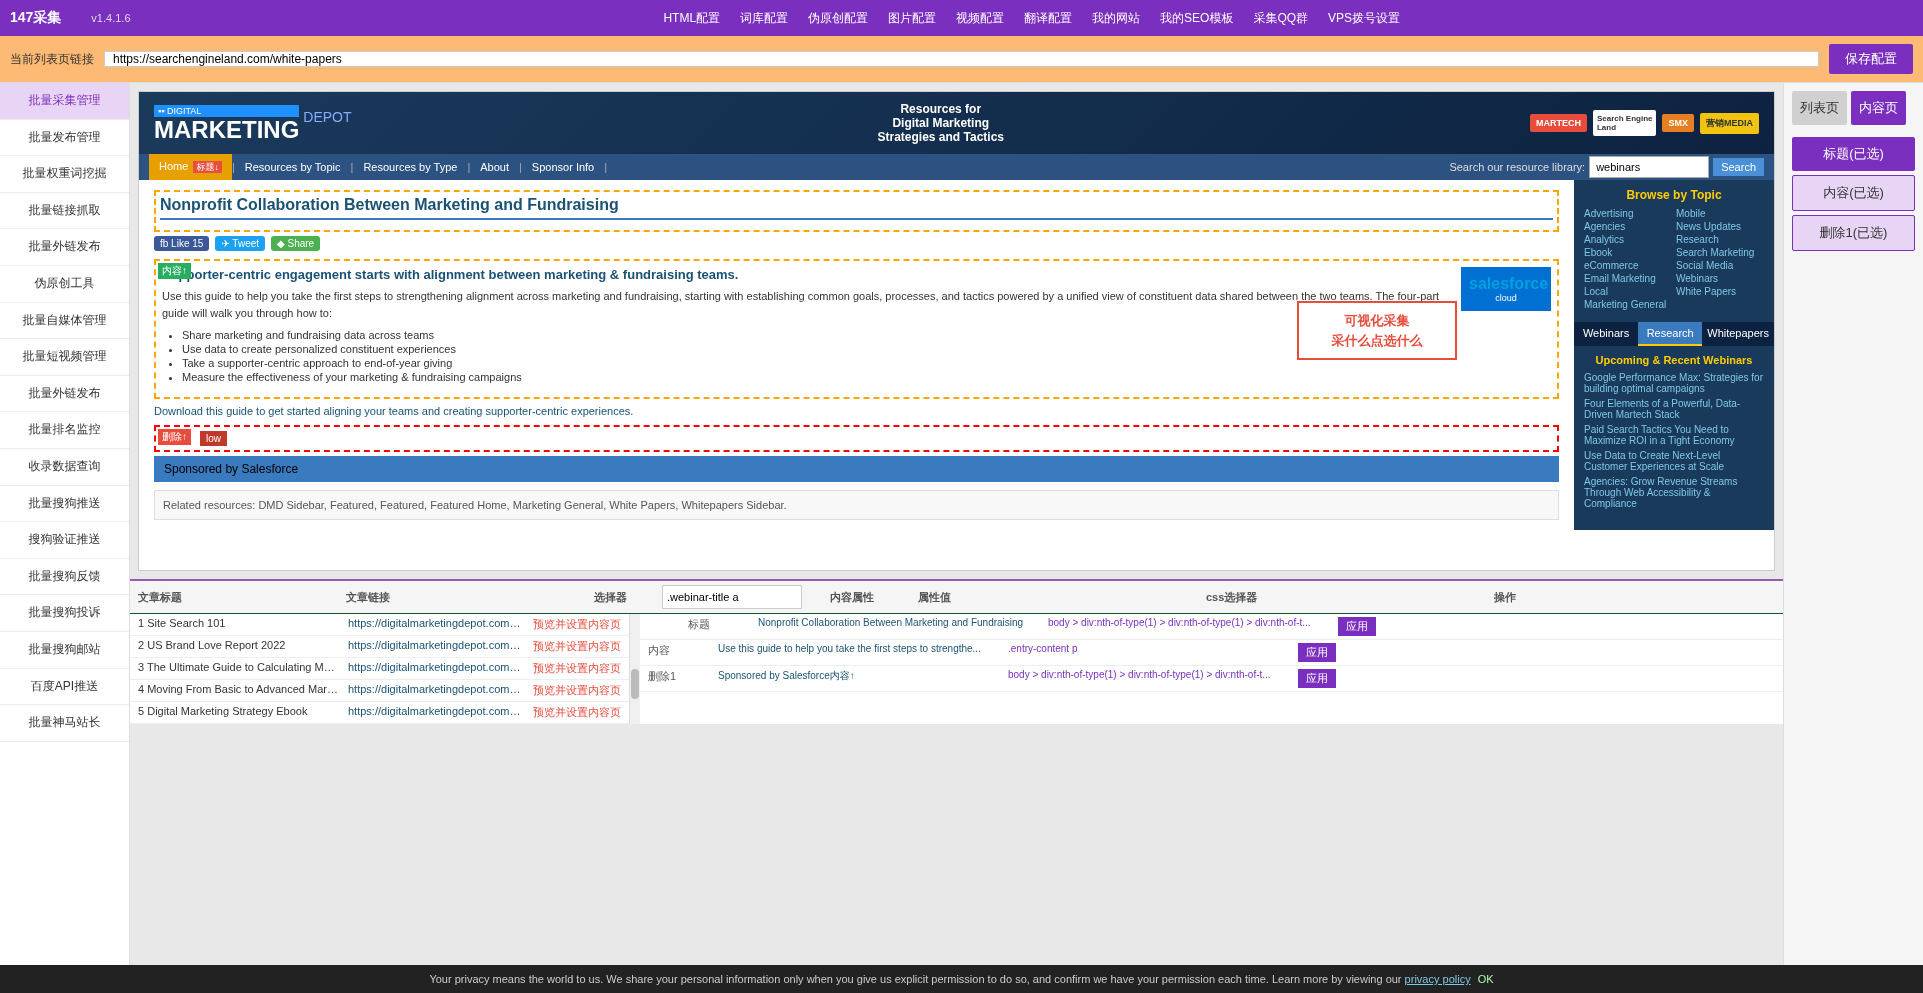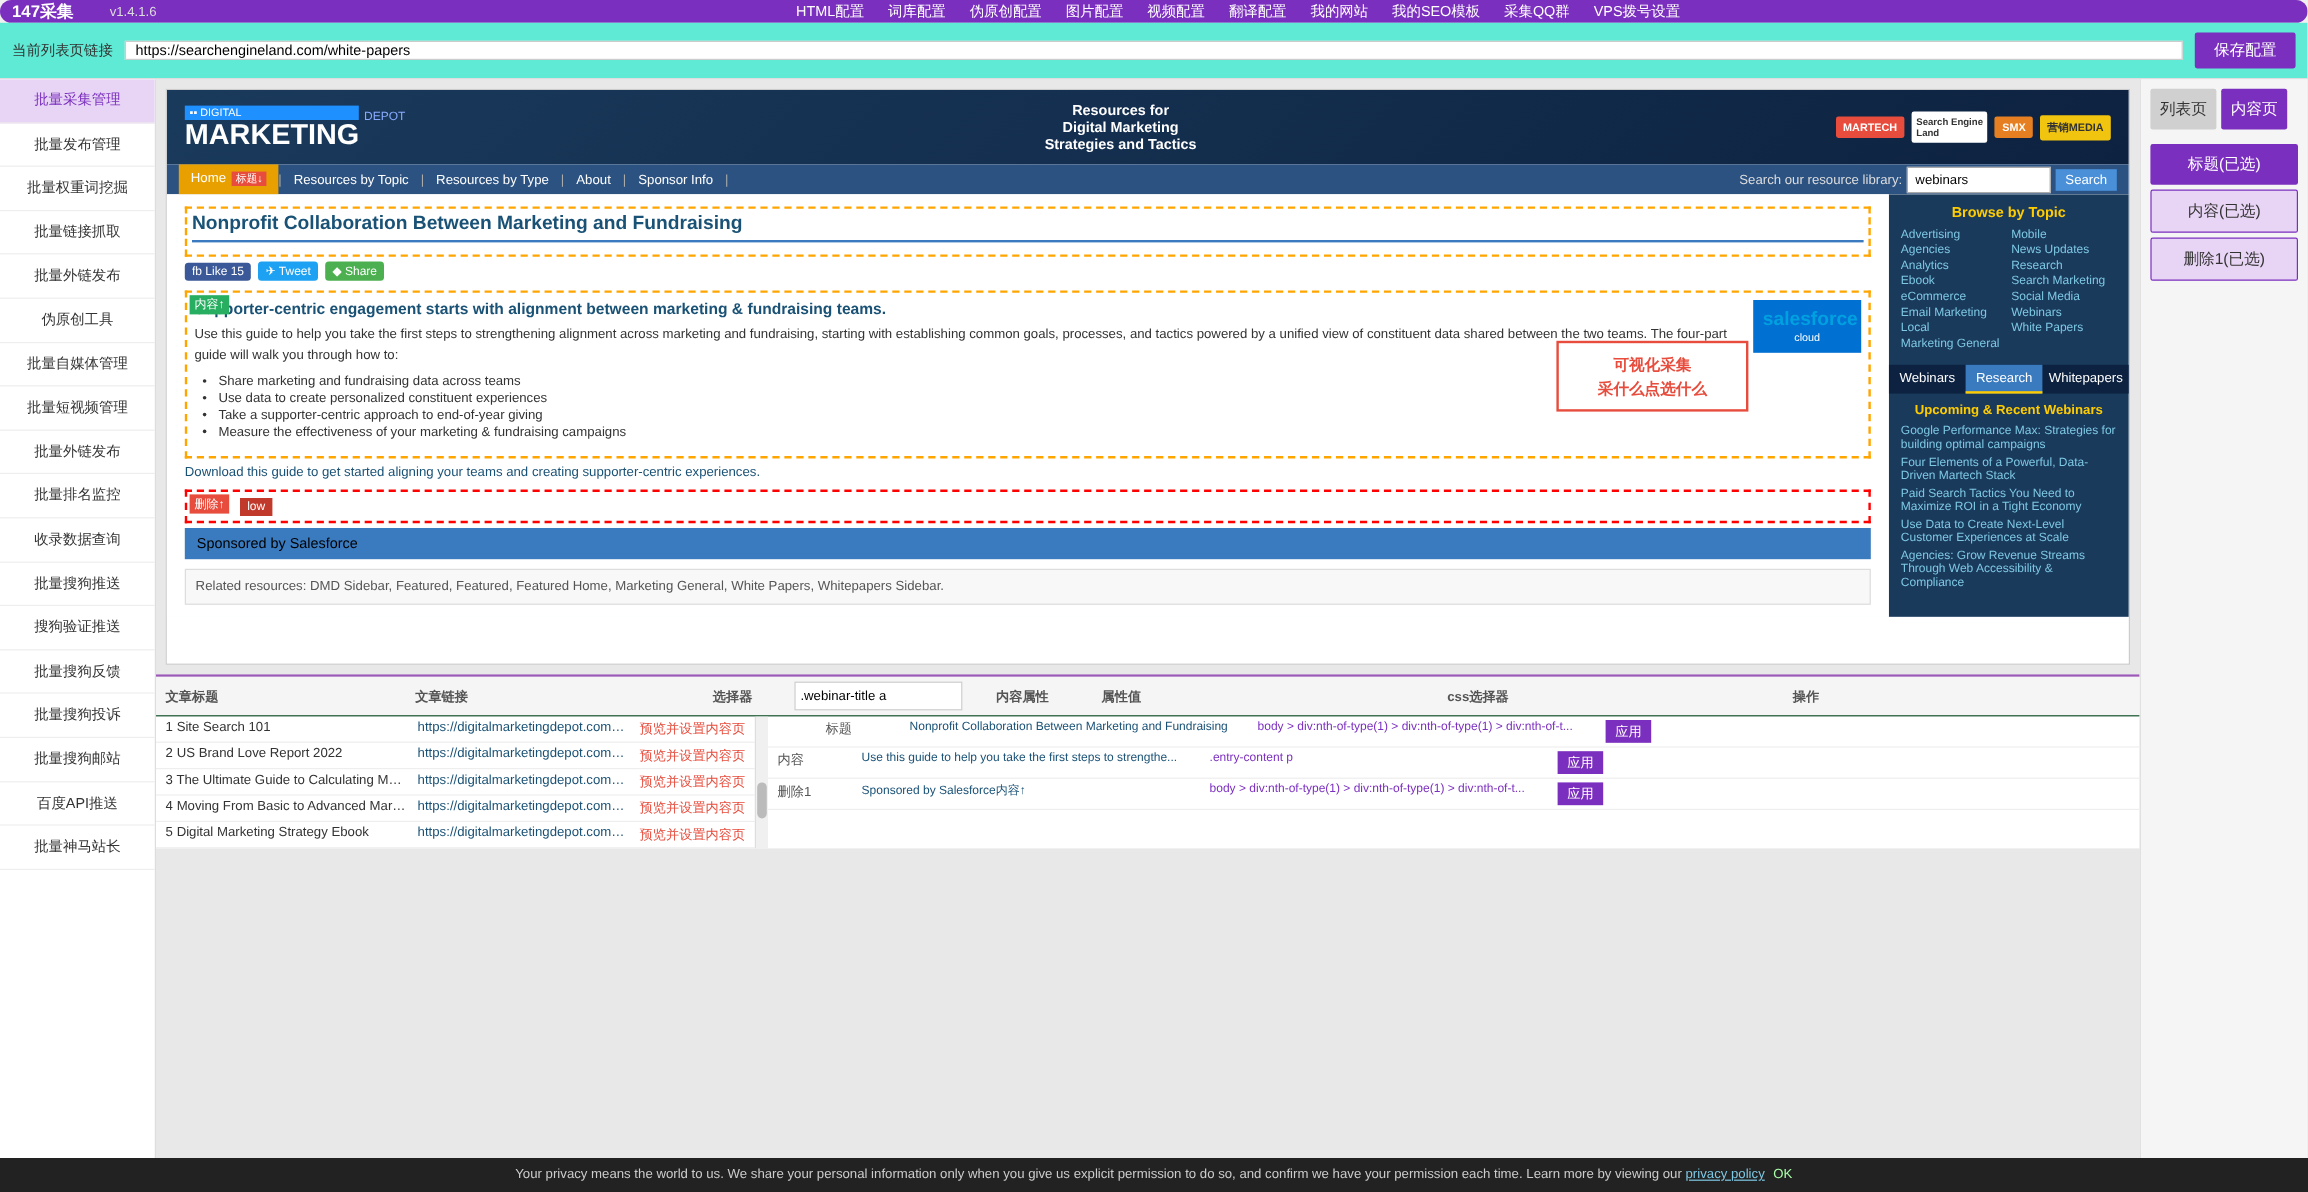--- a/index.html
+++ b/index.html
@@ -4,23 +4,22 @@
   <style>
     * { box-sizing: border-box; margin: 0; padding: 0; }
     body { font-family: Arial, sans-serif; font-size: 12px; background: #f0f0f0; overflow-x: hidden; }
 
     
     .top-nav {
       background: #7b2fbe;
       display: flex;
       align-items: center;
       padding: 0 10px;
-      height: 19px;
-      color: white;
-      border-radius: 17px;
+      height: 36px;
+      color: white;
     }
     .top-nav .logo {
       font-size: 14px;
       font-weight: bold;
       color: white;
       margin-right: 30px;
       white-space: nowrap;
     }
     .top-nav .nav-items {
       display: flex;
@@ -33,21 +32,21 @@
       font-size: 12px;
       cursor: pointer;
       white-space: nowrap;
     }
 
     
     .url-bar-row {
       display: flex;
       align-items: center;
       padding: 8px 10px;
-      background: #5eead4;
+      background: #fdba74;
       border-bottom: 1px solid #ddd;
       gap: 10px;
     }
     .url-label {
       font-size: 12px;
       color: #333;
       white-space: nowrap;
     }
     .url-input {
       flex: 1;
@@ -482,21 +481,21 @@
 
     <div class="webpage-container">
 
       <div class="dmd-header">
         <div class="dmd-logo-area">
           <div style="display:flex;align-items:flex-end;gap:4px;">
             <div>
               <div style="background:#1e90ff;color:white;font-size:9px;padding:1px 4px;margin-bottom:1px;">▪▪ DIGITAL</div>
               <div style="color:white;font-size:24px;font-weight:900;line-height:1;">MARKETING</div>
             </div>
-            <div style="color:#88aaff;font-size:10px;align-self:flex-start;margin-top:4px;">DEPOT</div>
+            <div style="color:#88aaff;font-size:14px;align-self:flex-start;margin-top:4px;">DEPOT</div>
           </div>
         </div>
         <div style="flex:1;text-align:center;">
           <div style="color:white;font-size:12px;font-weight:bold;">
             <span>Resources for</span><br>
             <span>Digital Marketing</span><br>
             <span>Strategies and Tactics</span>
           </div>
         </div>
         <div class="dmd-sponsor-logos">

